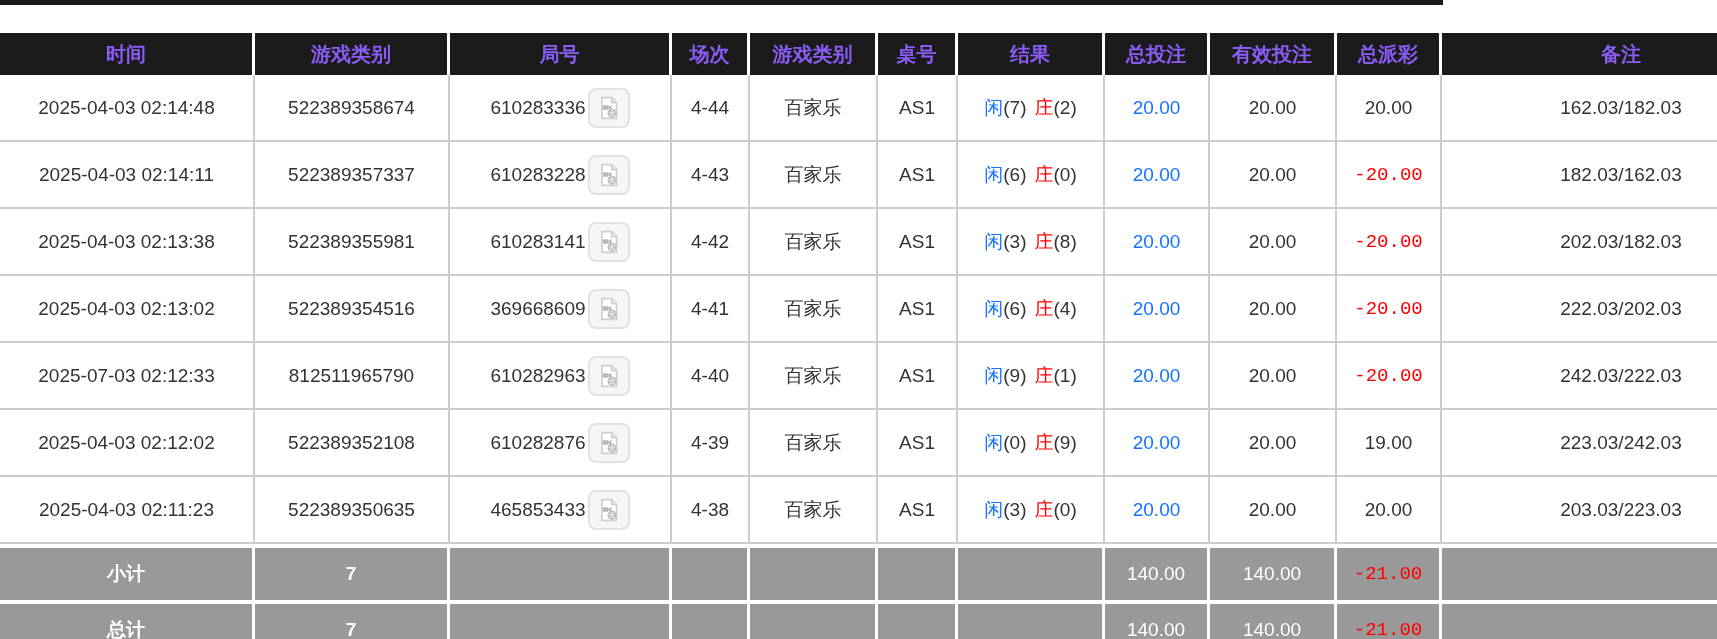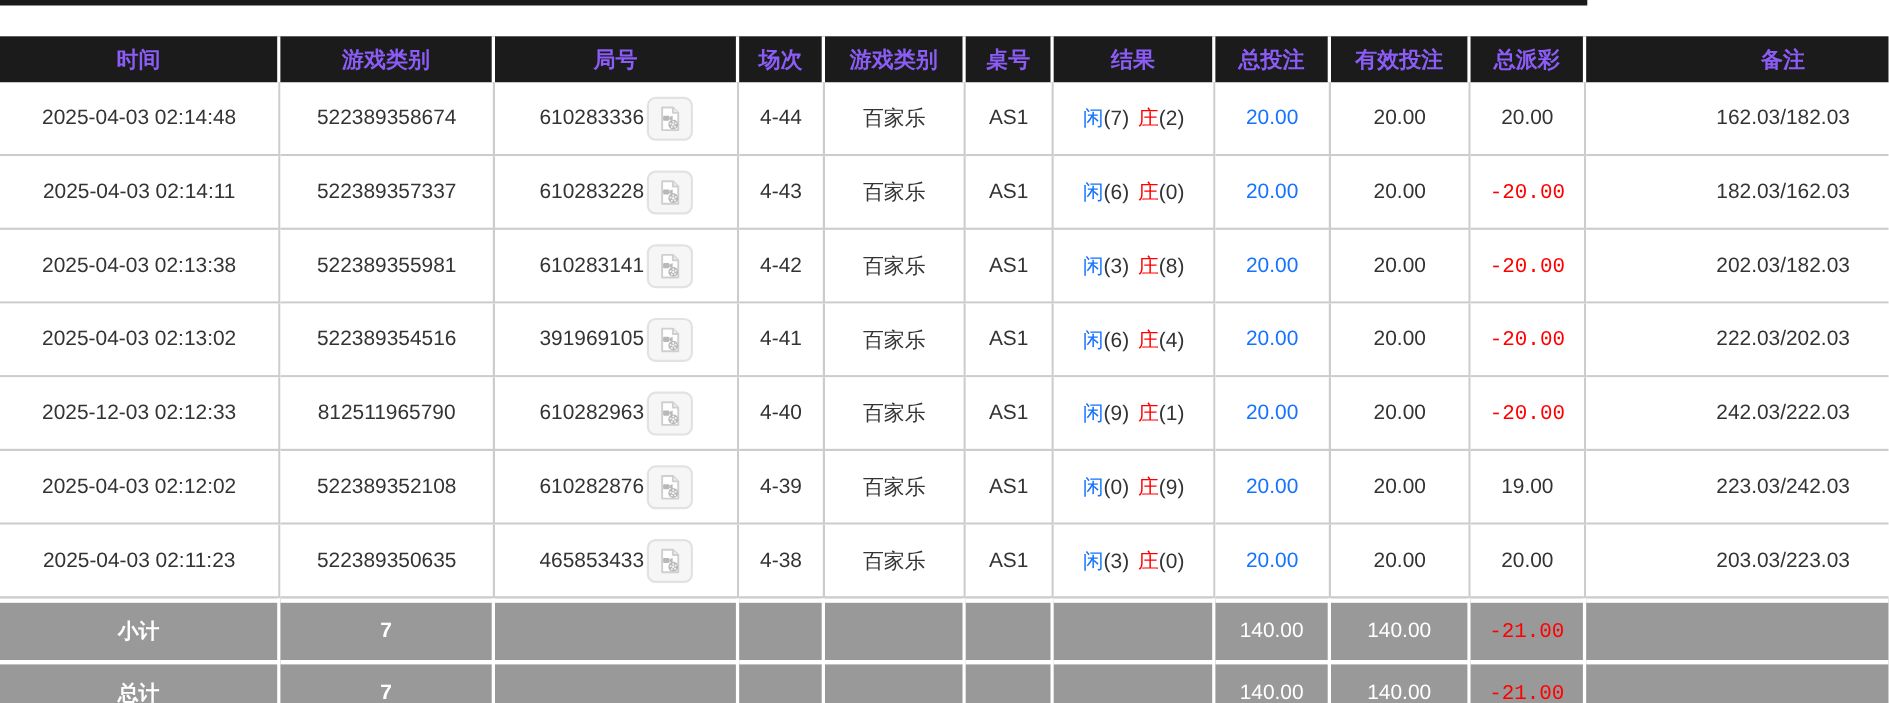--- a/index.html
+++ b/index.html
@@ -171,21 +171,21 @@
           <td><span class="player">闲</span><span>(3)</span><span class="result-gap"></span><span class="banker">庄</span><span>(8)</span></td>
           <td class="c-blue">20.00</td>
           <td>20.00</td>
           <td class="c-red">-20.00</td>
           <td>202.03/182.03</td>
         </tr>
         <tr>
           <td>2025-04-03 02:13:02</td>
           <td>522389354516</td>
           <td><span class="round-wrap">
-              <span>391969105</span>
+              <span>369668609</span>
               <button type="button" class="video-btn">
                 <svg width="26" height="26" viewBox="0 0 24 24">
                   <path d="M5.5 2.5h9l4.5 4.5v14.5h-13.5z" fill="#ffffff" stroke="#cfcfcf" stroke-width="1.6" stroke-linejoin="round"></path>
                   <path d="M14.5 2.5v4.5h4.5" fill="#ececec" stroke="#cfcfcf" stroke-width="1.6" stroke-linejoin="round"></path>
                   <rect x="6.3" y="9.4" width="5.3" height="4.3" rx="0.9" fill="#b8b8b8"></rect>
                   <path d="M11.6 10.7l2.7-1.4v4.5l-2.7-1.4z" fill="#b8b8b8"></path>
                   <circle cx="14.8" cy="16.8" r="4.1" fill="#b8b8b8"></circle>
                   <circle cx="14.8" cy="16.8" r="1.0" fill="#f4f4f4"></circle>
                   <circle cx="14.8" cy="14.5" r="0.85" fill="#f4f4f4"></circle>
                   <circle cx="12.6" cy="16.2" r="0.85" fill="#f4f4f4"></circle>
@@ -198,21 +198,21 @@
           <td>4-41</td>
           <td>百家乐</td>
           <td>AS1</td>
           <td><span class="player">闲</span><span>(6)</span><span class="result-gap"></span><span class="banker">庄</span><span>(4)</span></td>
           <td class="c-blue">20.00</td>
           <td>20.00</td>
           <td class="c-red">-20.00</td>
           <td>222.03/202.03</td>
         </tr>
         <tr>
-          <td>2025-12-03 02:12:33</td>
+          <td>2025-07-03 02:12:33</td>
           <td>812511965790</td>
           <td><span class="round-wrap">
               <span>610282963</span>
               <button type="button" class="video-btn">
                 <svg width="26" height="26" viewBox="0 0 24 24">
                   <path d="M5.5 2.5h9l4.5 4.5v14.5h-13.5z" fill="#ffffff" stroke="#cfcfcf" stroke-width="1.6" stroke-linejoin="round"></path>
                   <path d="M14.5 2.5v4.5h4.5" fill="#ececec" stroke="#cfcfcf" stroke-width="1.6" stroke-linejoin="round"></path>
                   <rect x="6.3" y="9.4" width="5.3" height="4.3" rx="0.9" fill="#b8b8b8"></rect>
                   <path d="M11.6 10.7l2.7-1.4v4.5l-2.7-1.4z" fill="#b8b8b8"></path>
                   <circle cx="14.8" cy="16.8" r="4.1" fill="#b8b8b8"></circle>

